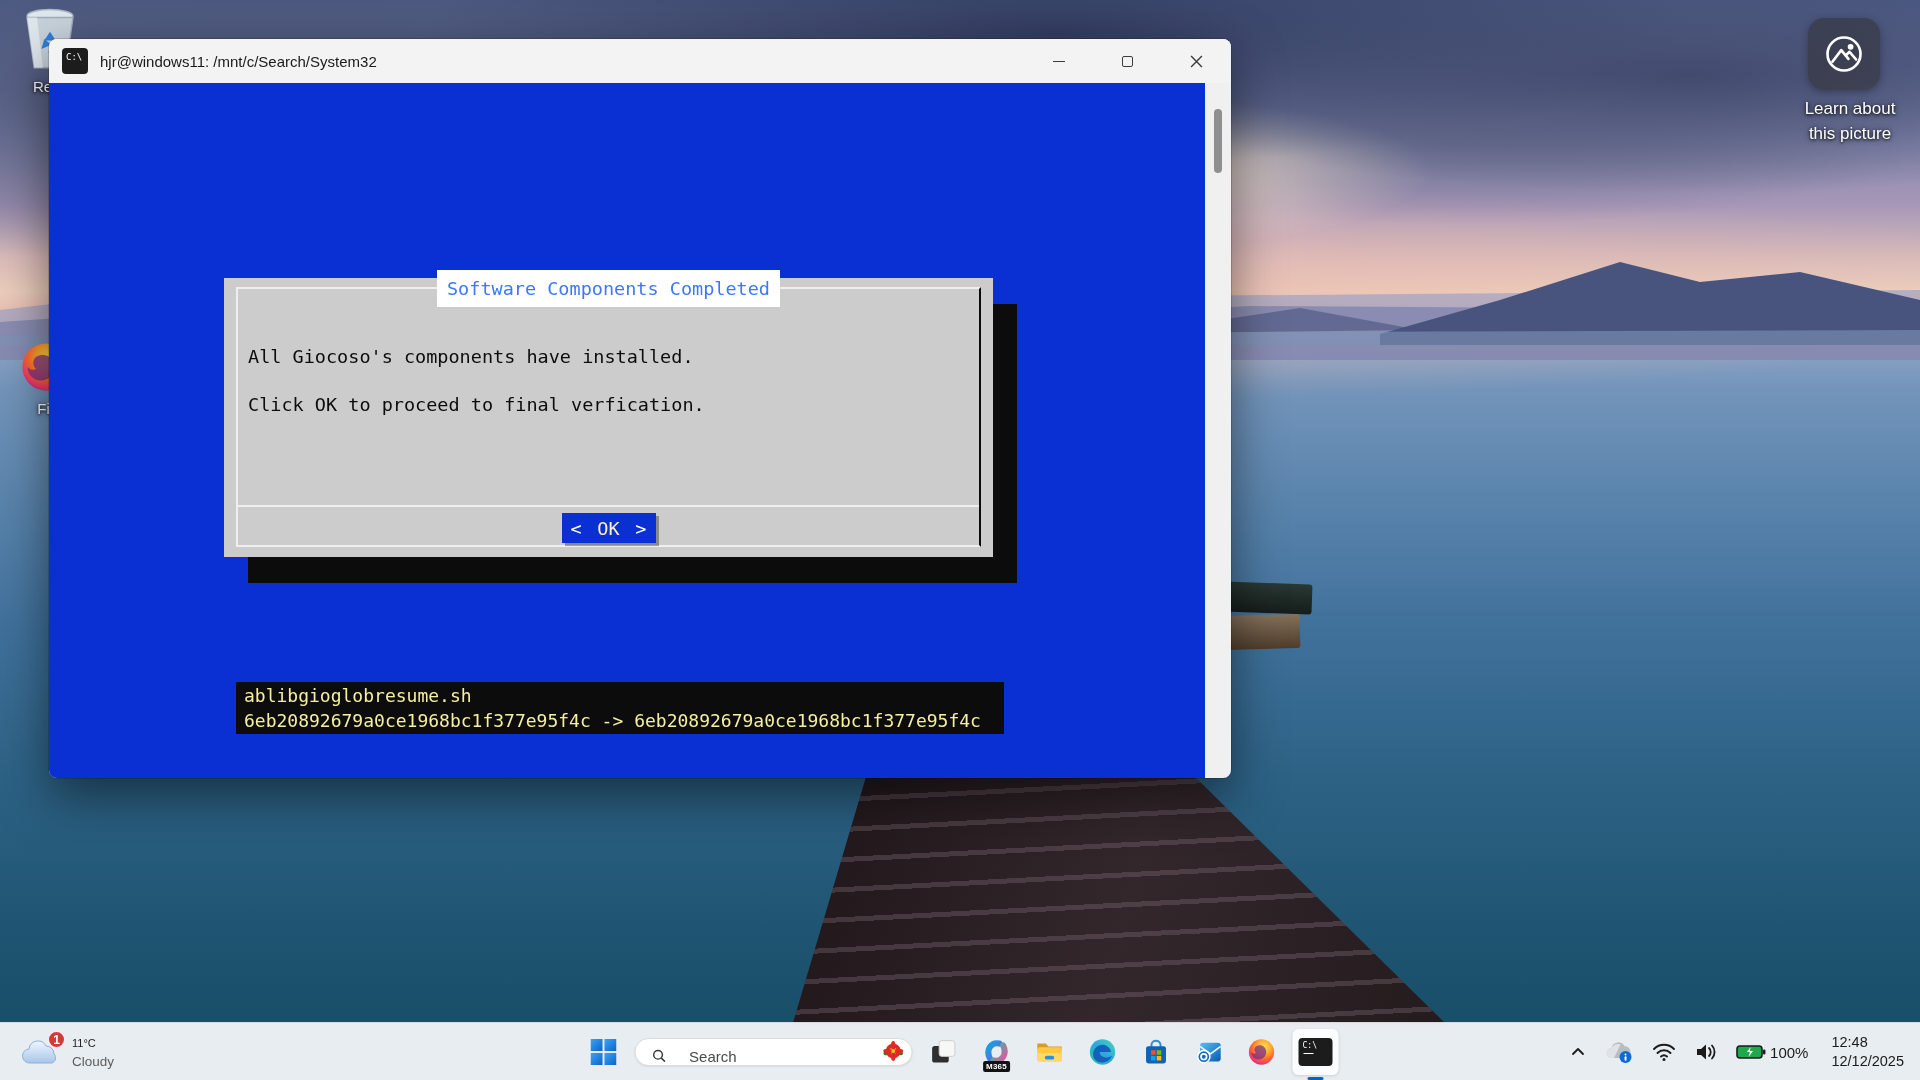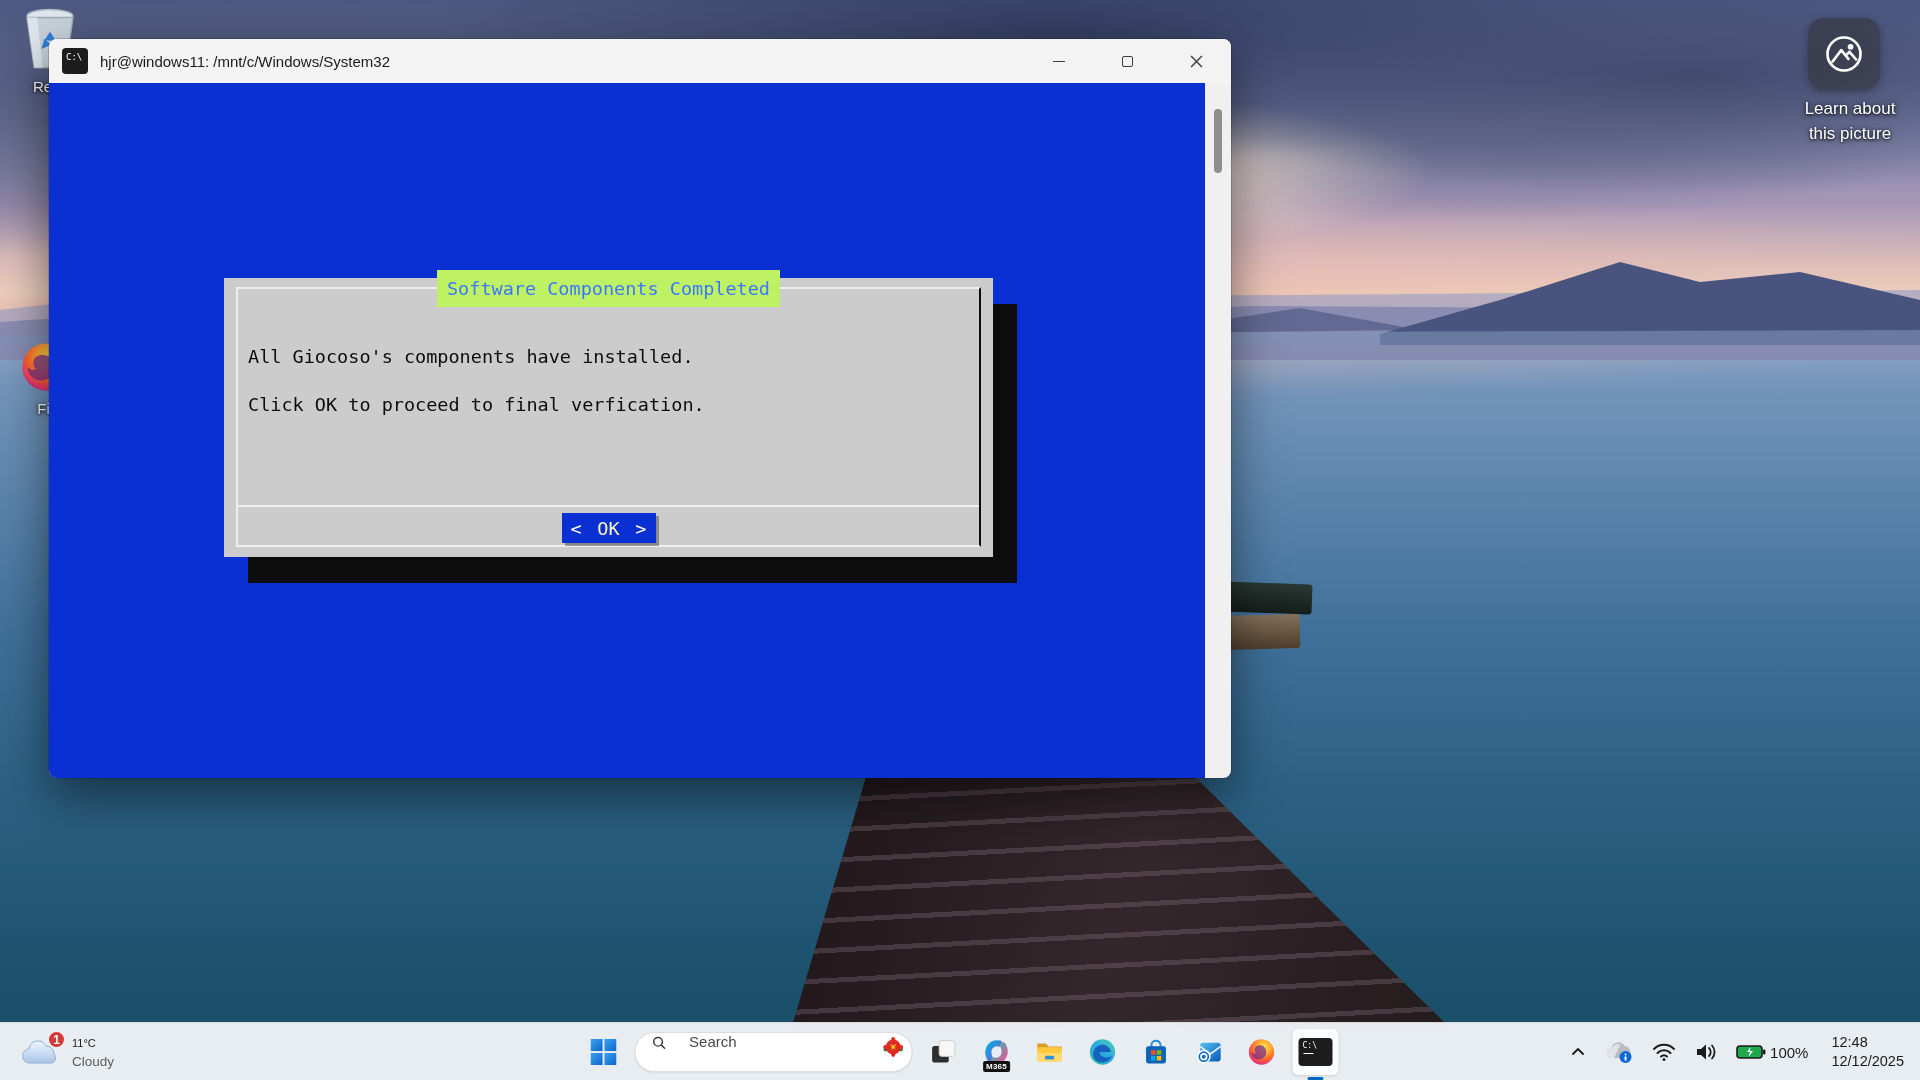--- a/index.html
+++ b/index.html
@@ -55,21 +55,21 @@
 
   #term-content { position:absolute; top:44px; left:0; right:0; bottom:0; background:#0a2fd2; font-family:"DejaVu Sans Mono",monospace; }
   #scrollbar { position:absolute; top:0; right:0; bottom:0; width:26px; background:#f0f0f0; }
   #scroll-thumb { position:absolute; top:26px; left:9px; width:8px; height:64px; background:#8f8f8f; border-radius:4px; }
 
   #dialog-shadow { position:absolute; left:199px; top:221px; width:769px; height:279px; background:#0c0c0c; }
   #dialog { position:absolute; left:175px; top:195px; width:769px; height:279px; background:#cccccc; color:#0c0c0c; }
   #dialog-border { position:absolute; left:12px; right:12px; top:9px; bottom:10px;
     border:2px solid #efefef; border-right-color:#0c0c0c; }
   #dialog-title-row { position:absolute; top:-11px; left:0; width:100%; text-align:center; }
-  #dialog-title-row span { background:#bef264; padding:8px 10px; color:#3b78ff; font-size:18.5px; }
+  #dialog-title-row span { background:#ffffff; padding:8px 10px; color:#3b78ff; font-size:18.5px; }
   .dialog-msg { position:absolute; left:24px; font-size:18.5px; white-space:pre; }
   #dialog-msg1 { top:68px; }
   #dialog-msg2 { top:116px; }
   #dialog-sep { position:absolute; left:12px; right:14px; top:227px; height:2px; background:#efefef; }
   #ok-button { position:absolute; top:235px; left:50%; transform:translateX(-50%);
     width:94px; height:30px; background:#0a2fd2; color:#fff; font-size:18.5px;
     display:flex; align-items:center; justify-content:space-between; padding:0 9px; cursor:default;
     box-shadow:3px 3px 0 rgba(12,12,12,.35); }
   #ok-button .ok-label { color:#faf3bb; }
 
@@ -84,22 +84,22 @@
   #weather-cloud-wrap { position:relative; width:42px; height:32px; }
   #weather-badge { position:absolute; right:-4px; top:-6px; width:19px; height:19px; border-radius:50%;
     background:#d43a38; color:#fff; font-size:12px; font-weight:bold; display:flex; align-items:center; justify-content:center;
     border:2px solid rgba(243,246,250,.95); }
   #weather-temp { font-size:11px; color:#1c1c1c; line-height:19px; }
   #weather-cond { font-size:13.5px; color:#5d5d5d; line-height:17px; }
 
   #task-center { position:absolute; left:50%; top:0; height:58px; transform:translateX(-50%);
     display:flex; align-items:center; gap:9px; }
   .task-cell { width:44px; height:44px; border-radius:6px; display:flex; align-items:center; justify-content:center; position:relative; }
-  #search-pill { width:278px; height:40px; border-radius:21px; background:#fff; border:1px solid #dcdcdc;
-    box-shadow:0 1px 2px rgba(0,0,0,.08); display:flex; align-items:flex-start; padding:0 8px 0 16px; gap:23px; }
+  #search-pill { width:278px; height:28px; border-radius:21px; background:#fff; border:1px solid #dcdcdc;
+    box-shadow:0 1px 2px rgba(0,0,0,.08); display:flex; align-items:flex-end; padding:0 8px 0 16px; gap:23px; }
   #search-input { border:none; outline:none; background:transparent; font-size:15px; color:#3c3c3c; width:170px; font-family:"Liberation Sans",sans-serif; }
   #search-input::placeholder { color:#4a4a4a; opacity:1; }
   #search-flower { margin-left:auto; }
   #cell-terminal { background:rgba(255,255,255,.8); box-shadow:0 1px 3px rgba(0,0,0,.12); width:46px; height:46px; }
   .run-indicator { position:absolute; bottom:-5px; left:50%; transform:translateX(-50%); width:16px; height:3px; border-radius:2px; background:#0067c0; }
   #copilot-badge { position:absolute; bottom:2px; left:50%; transform:translateX(-50%);
     background:#111; color:#fff; font-size:8px; font-weight:bold; padding:1px 3px; border-radius:2px; letter-spacing:.2px; }
   #terminal-task-icon { width:34px; height:28px; border-radius:4px; font-size:8px; padding:3px 0 0 4px; flex-direction:column; }
   #terminal-task-icon .cursor-line { width:10px; height:0; border-top:1.6px solid #fff; margin:3px 0 0 1px; }
 
@@ -163,21 +163,21 @@
   </div>
   <div class="desk-label">Learn about</div>
   <div class="desk-label" style="margin-top:0;">this picture</div>
 </div>
 
 <div id="window">
   <div id="titlebar">
     <div id="titlebar-icon" class="term-glyph-box">
       <span>C:\</span>
     </div>
-    <div id="titlebar-title">hjr@windows11: /mnt/c/Windows/System32</div>
+    <div id="titlebar-title">hjr@windows11: /mnt/c/Search/System32</div>
     <div id="win-controls">
       <div class="win-ctrl">
           <div class="glyph-min"></div>
         </div>
       <div class="win-ctrl">
           <div class="glyph-max"></div>
         </div>
       <div class="win-ctrl">
         <svg width="13" height="13" viewBox="0 0 12 12">
             <path d="M1 1 L11 11 M11 1 L1 11" stroke="#3c3c3c" stroke-width="1.3"></path>
@@ -198,20 +198,21 @@
       <div id="dialog-msg2" class="dialog-msg">Click OK to proceed to final verfication.</div>
       <div id="dialog-msg1" class="dialog-msg">All Giocoso's components have installed.</div>
       <div id="dialog-sep"></div>
       <div id="ok-button">
         <span>&lt;</span>
         <span class="ok-label">OK</span>
         <span>&gt;</span>
       </div>
     </div>
 
+    <div id="term-output"><div>ablibgioglobresume.sh</div><div>6eb20892679a0ce1968bc1f377e95f4c -&gt; 6eb20892679a0ce1968bc1f377e95f4c</div></div>
 
     <div id="scrollbar">
       <div id="scroll-thumb"></div>
     </div>
   </div>
 </div>
 
 <div id="taskbar">
 
   <div id="weather">

